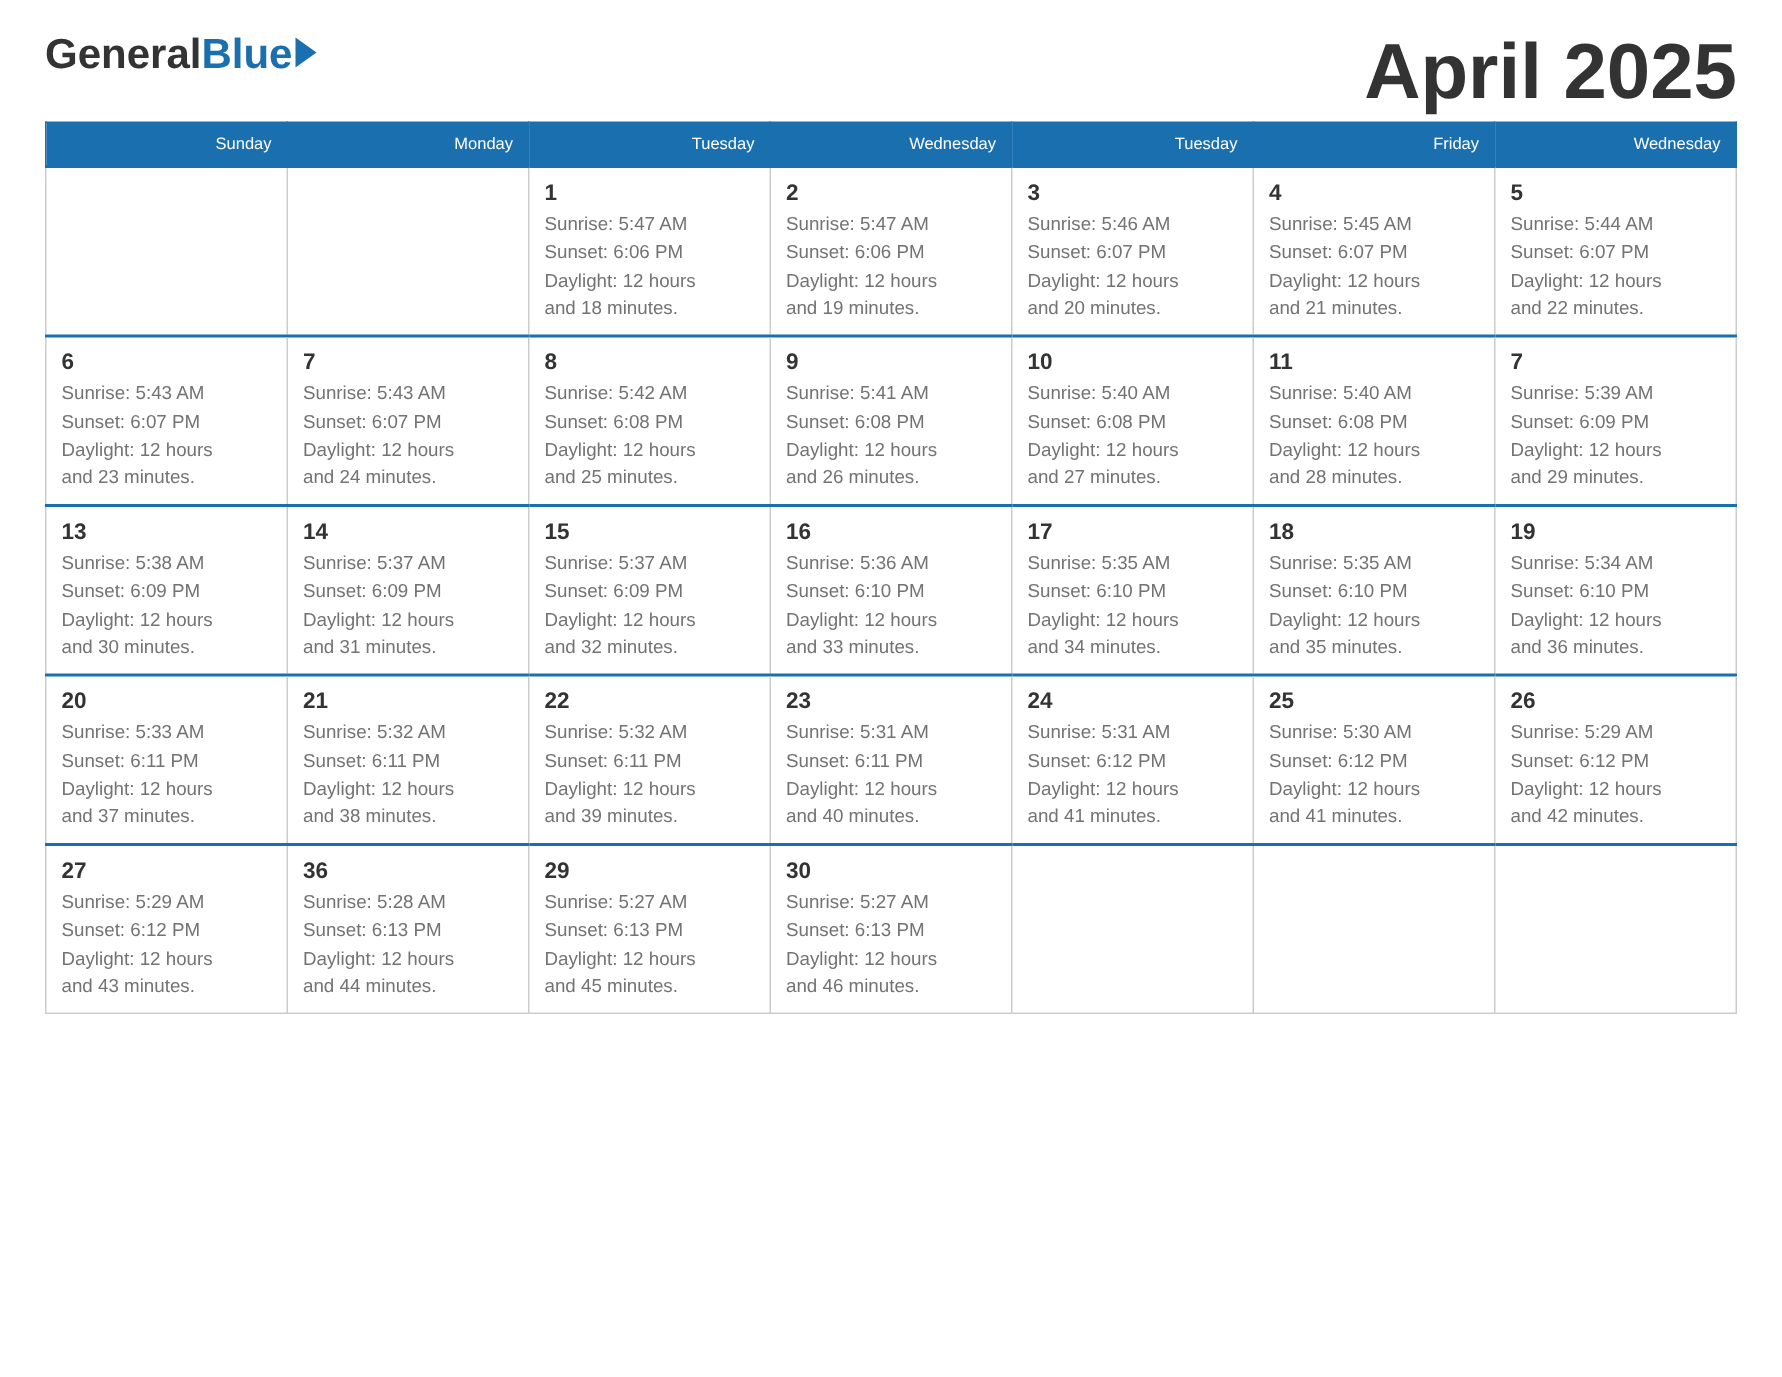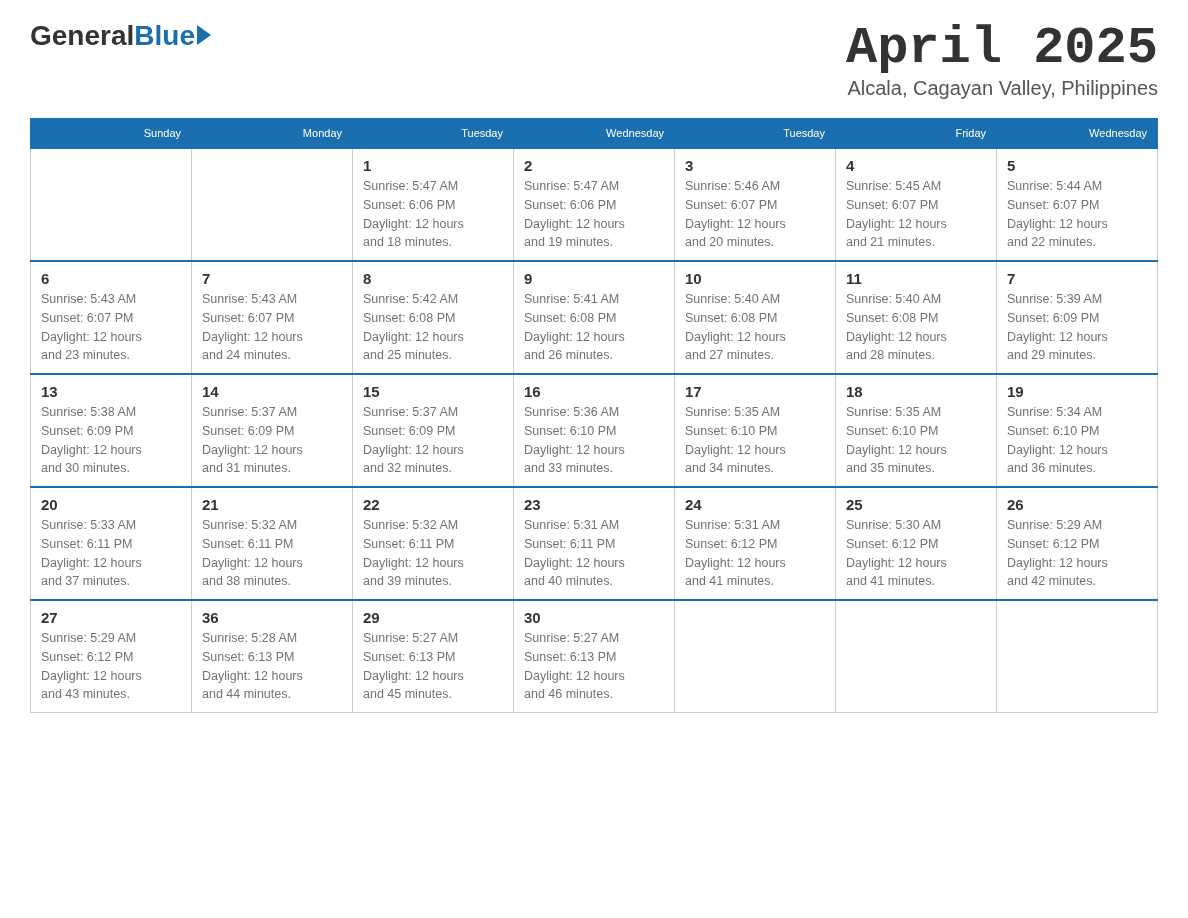--- a/index.html
+++ b/index.html
@@ -6,21 +6,21 @@
     body {
       font-family: Arial, sans-serif;
       background: #fff;
       padding: 20px 30px;
       color: #333;
     }
     .header {
       display: flex;
       justify-content: space-between;
       align-items: flex-start;
-      margin-bottom: 18px;
+      margin-bottom: 4px;
     }
     .logo {
       display: flex;
       flex-direction: column;
       align-items: flex-start;
     }
     .logo-text {
       display: flex;
       align-items: center;
     }
@@ -48,21 +48,20 @@
       margin-top: -2px;
     }
     .title-block {
       text-align: right;
     }
     .calendar-title {
       font-size: 52px;
       font-weight: bold;
       color: #333;
       line-height: 1.1;
-      font-family: Liberation Mono, monospace;
     }
     .calendar-subtitle {
       font-size: 20px;
       color: #555;
     }
     .calendar {
       width: 100%;
       border-collapse: collapse;
     }
     .calendar thead tr {
@@ -114,21 +113,20 @@
     <div class="logo-text">
       <span class="logo-general">General</span>
       <div class="logo-blue-part">
         <span class="logo-blue-text">Blue</span>
         <div class="logo-arrow"></div>
       </div>
     </div>
   </div>
   <div class="title-block">
     <div class="calendar-title">April 2025</div>
-    <div class="calendar-subtitle">Alcala, Cagayan Valley, Philippines</div>
   </div>
 </div>
 
 <table class="calendar">
   <thead>
     <tr>
     <th>Sunday</th>
         <th>Monday</th>
         <th>Tuesday</th>
         <th>Wednesday</th>

